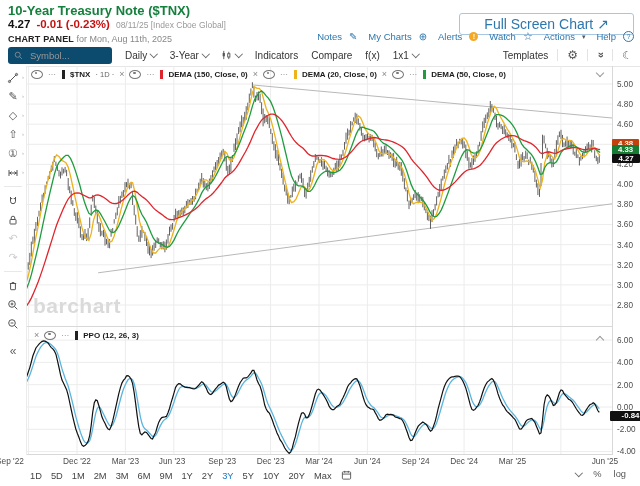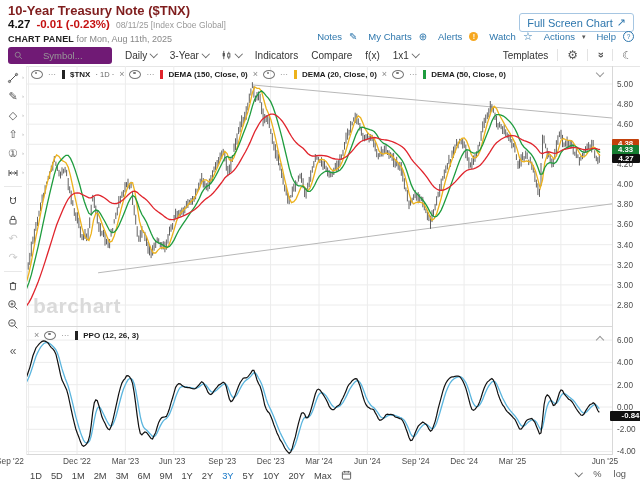--- a/index.html
+++ b/index.html
@@ -1,35 +1,35 @@
 <!DOCTYPE html>
 <html><head>
 <meta charset="utf-8">
 <style>
   body{margin:0}
   .page{position:relative;width:640px;height:486px;background:#fff;font-family:"Liberation Sans",sans-serif;overflow:hidden}
   .abs{position:absolute}
-  .title{left:8px;top:3px;font-size:13px;font-weight:bold;color:#7f1d1d}
+  .title{left:8px;top:3px;font-size:13px;font-weight:bold;color:#15803d}
   .quote{left:8px;top:18px;font-size:11.5px;display:flex;align-items:baseline}
   .q-last{font-weight:bold;color:#111}
   .q-chg{font-weight:bold;color:#c51111;margin-left:6px}
   .q-meta{color:#999;font-size:8.5px;margin-left:6px}
   .panelrow{left:8px;top:34px;font-size:9px;color:#888}
   .panelrow b{color:#222;letter-spacing:.2px}
-  .fullscreen{right:6px;top:13px;background:#fff;border:1px solid #a6c6e2;border-radius:3px;color:#2e77ad;font-size:11px;padding:2px 7px;display:flex;gap:4px;align-items:center;font-family:inherit;cursor:pointer}
+  .fullscreen{right:6px;top:13px;background:#fff;border:1px solid #a6c6e2;border-radius:3px;color:#2e77ad;font-size:14px;padding:2px 24px;display:flex;gap:4px;align-items:center;font-family:inherit;cursor:pointer}
   .qlinks{right:6px;top:30px;display:flex;gap:11px;font-size:9.5px;color:#2e77ad;align-items:center}
   .qlink{display:flex;gap:7px;align-items:center;cursor:pointer}
   .qicon{font-size:10px}
   .badge{width:9px;height:9px;border-radius:50%;background:#f6a821;color:#fff;font-size:7px;font-weight:bold;display:flex;align-items:center;justify-content:center}
   .helpq{width:9px;height:9px;border-radius:50%;border:1px solid #2e77ad;font-size:6.5px;display:flex;align-items:center;justify-content:center}
   .star{font-size:11px}
   .caret{font-size:7px;color:#555}
   .toolbar{left:8px;top:44px;height:22px;display:flex;align-items:center;gap:13px;font-size:10px;color:#333}
   .tbline{left:0;top:66px;width:640px;height:0;border-top:1px solid #e6e6e6}
-  .search{width:92px;height:17px;background:#701a75;border-radius:3px;display:flex;align-items:center;gap:20px;padding:0 6px;color:#999}
+  .search{width:92px;height:17px;background:#0c4a6e;border-radius:3px;display:flex;align-items:center;gap:7px;padding:0 6px;color:#999}
   .search .ph{font-size:9.5px}
   .titem{display:flex;align-items:center;gap:4px;cursor:pointer}
   .chev{width:4.5px;height:4.5px;border-right:1.2px solid #666;border-bottom:1.2px solid #666;transform:rotate(45deg);display:inline-block;margin-top:-2px}
   .tbright{right:8px;top:48px;display:flex;align-items:center;gap:9px;font-size:10px;color:#333}
   .sep{width:1px;height:12px;background:#e3e3e3}
   .gear{font-size:12px;color:#555;cursor:pointer}
   .collapse{display:inline-block;transform:rotate(-90deg);font-size:11px;color:#555;font-weight:bold;cursor:pointer}
   .moon{font-size:11px;color:#444;cursor:pointer}
   .tools{left:0;top:66px;width:27px;height:389px;background:#fff;border-right:1px solid #ebebeb;display:flex;flex-direction:column;align-items:center;padding-top:4px;gap:4px;box-sizing:border-box}
   .tool{width:16px;height:15px;display:flex;align-items:center;justify-content:center;position:relative;color:#555;font-size:11px;cursor:pointer}

